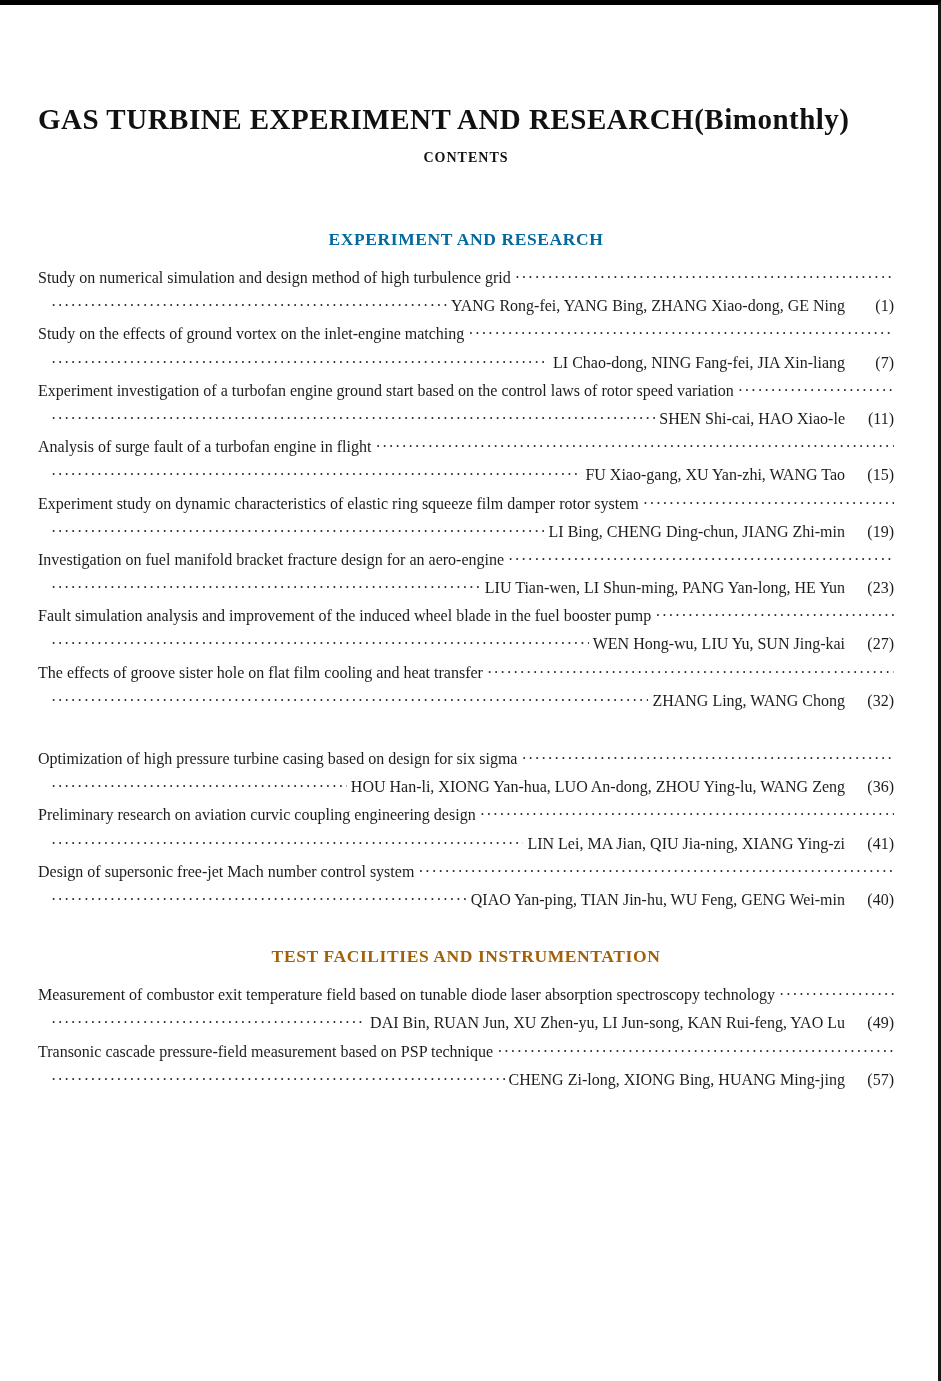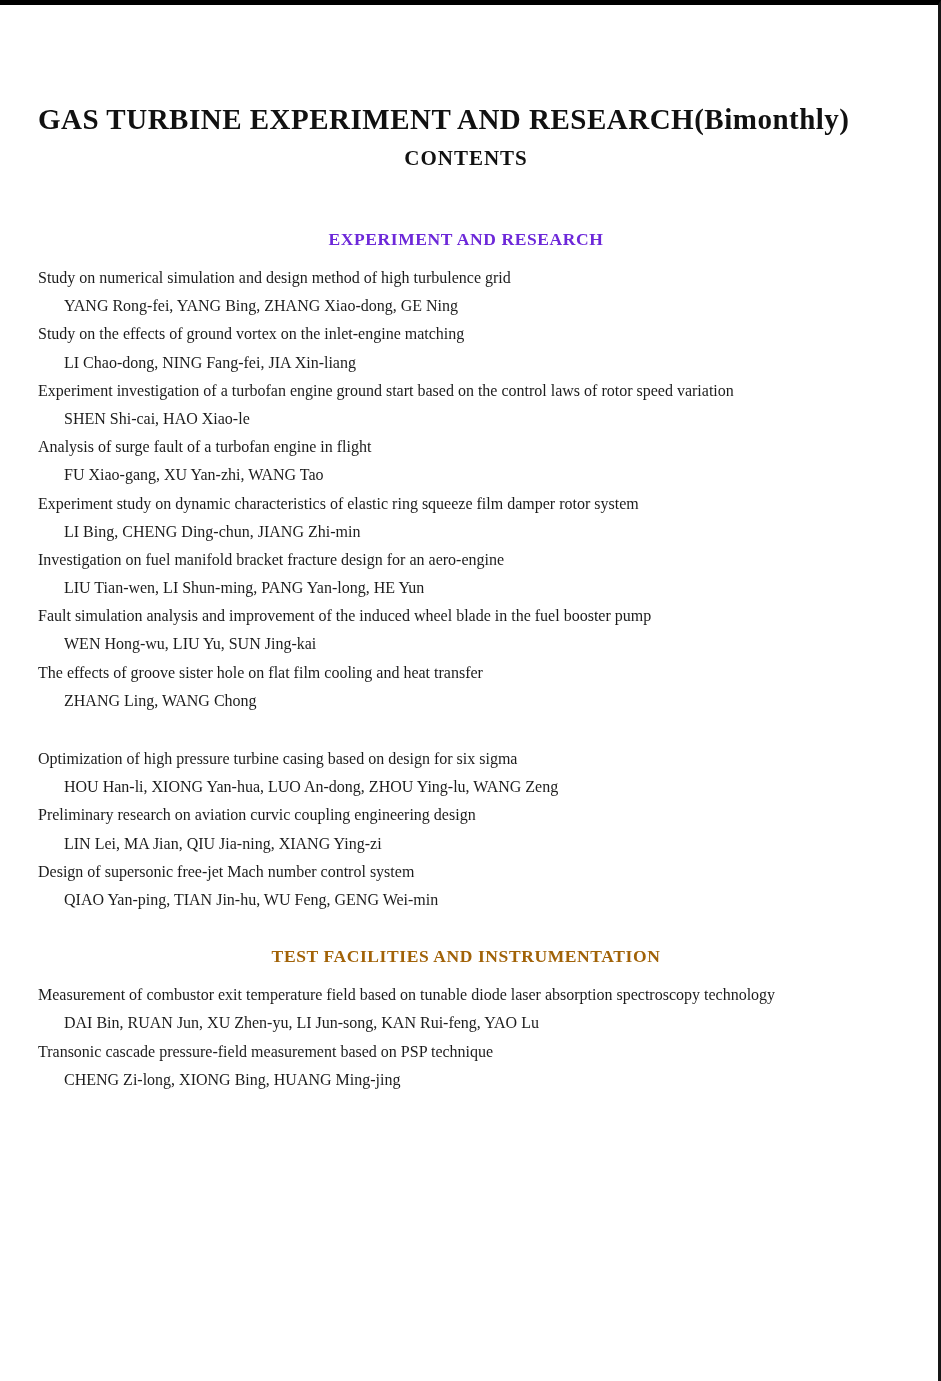--- a/index.html
+++ b/index.html
@@ -23,21 +23,21 @@
     text-align: left;
     font-size: 29px;
     font-weight: bold;
     letter-spacing: 0.5px;
     line-height: 36px;
     color: #111111;
     white-space: nowrap;
   }
   .contents-label {
     text-align: center;
-    font-size: 21px;
+    font-size: 14px;
     font-weight: bold;
     letter-spacing: 1px;
     line-height: 30px;
     margin-top: 6px;
     color: #111111;
   }
   .section { margin-top: 30px; }
   .section.first { margin-top: 54px; }
   .sec-h {
     text-align: center;
@@ -48,21 +48,20 @@
     color: #1878be;
     margin-bottom: 13px;
   }
   .entry { font-size: 16px; }
   .l1, .l2 {
     display: flex;
     align-items: baseline;
     line-height: 28.2px;
     height: 28.2px;
     overflow: hidden;
-    flex-direction: column;
   }
   .l2 { padding-left: 9px; }
   .t  { white-space: nowrap; flex: 0 0 auto; }
   .a  { white-space: nowrap; flex: 0 0 auto; padding-left: 4px; }
   .p  { white-space: nowrap; flex: 0 0 auto; margin-left: 13px; min-width: 36px; text-align: right; }
   .dots {
     flex: 1 1 auto;
     overflow: hidden;
     white-space: nowrap;
     letter-spacing: 1.2px;
@@ -73,21 +72,21 @@
 </head>
 <body>
 
 <div class="page">
   <div class="content">
 
     <div class="journal-title">GAS TURBINE EXPERIMENT AND RESEARCH(Bimonthly)</div>
     <div class="contents-label">CONTENTS</div>
 
     <div class="section first">
-      <div class="sec-h" style="color: #6d28d9; font-family: Liberation Serif, serif;">EXPERIMENT AND RESEARCH</div>
+      <div class="sec-h" style="color: #0369a1; font-family: Liberation Serif, serif;">EXPERIMENT AND RESEARCH</div>
 
       <div class="entry">
         <div class="l1">
             <span class="t">Study on numerical simulation and design method of high turbulence grid</span>
             <span class="dots">····································································································································································································································································</span>
           </div>
         <div class="l2">
             <span class="dots">····································································································································································································································································</span>
             <span class="a">YANG Rong-fei, YANG Bing, ZHANG Xiao-dong, GE Ning</span>
             <span class="p">(1)</span>

